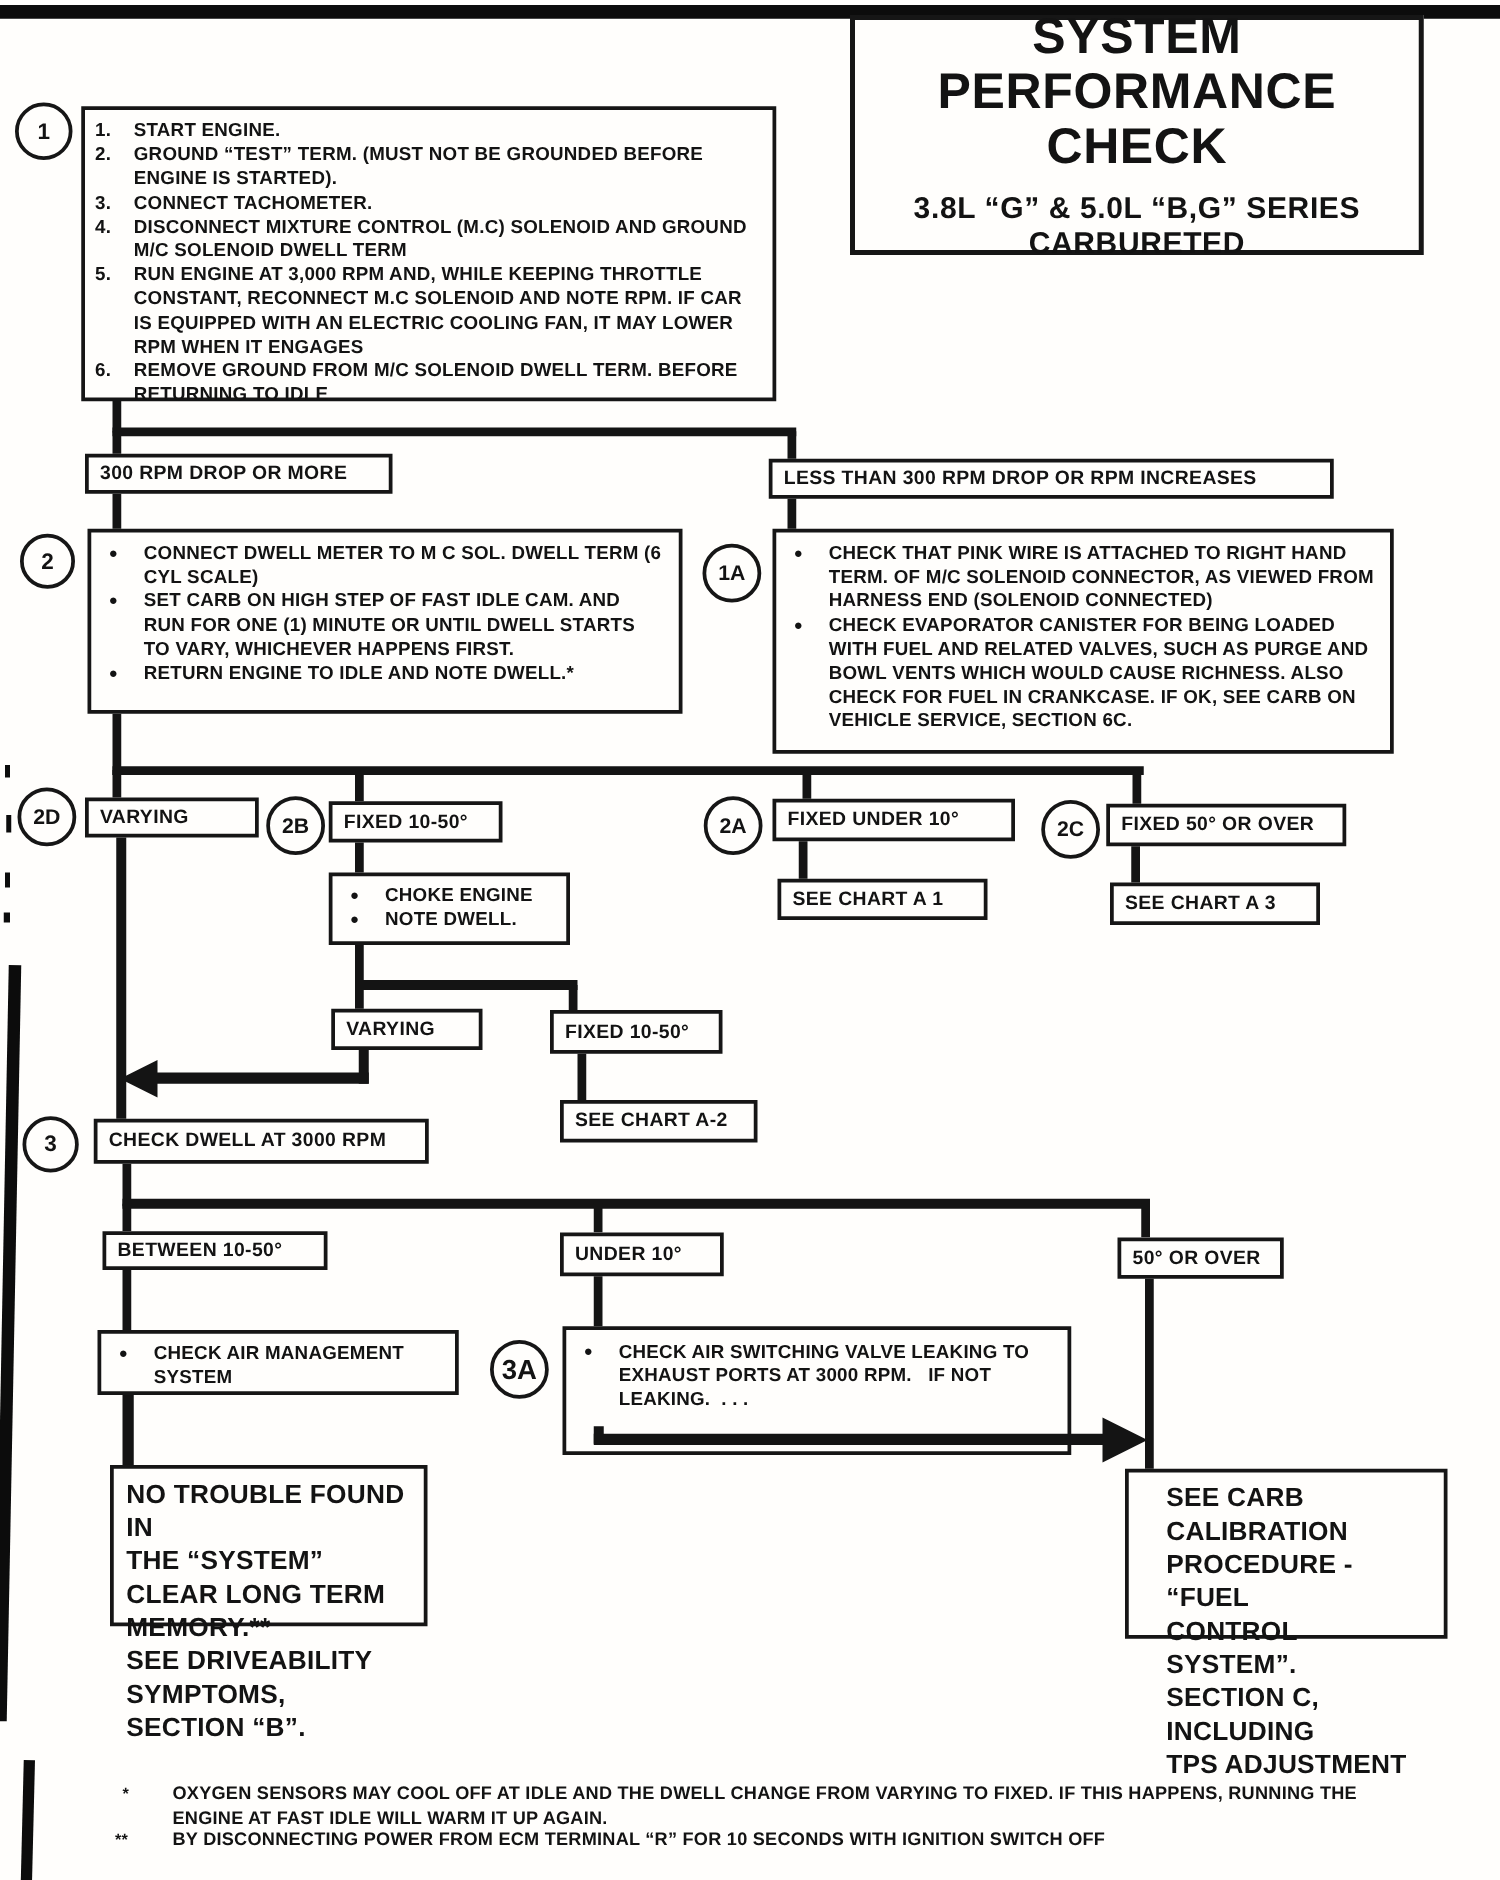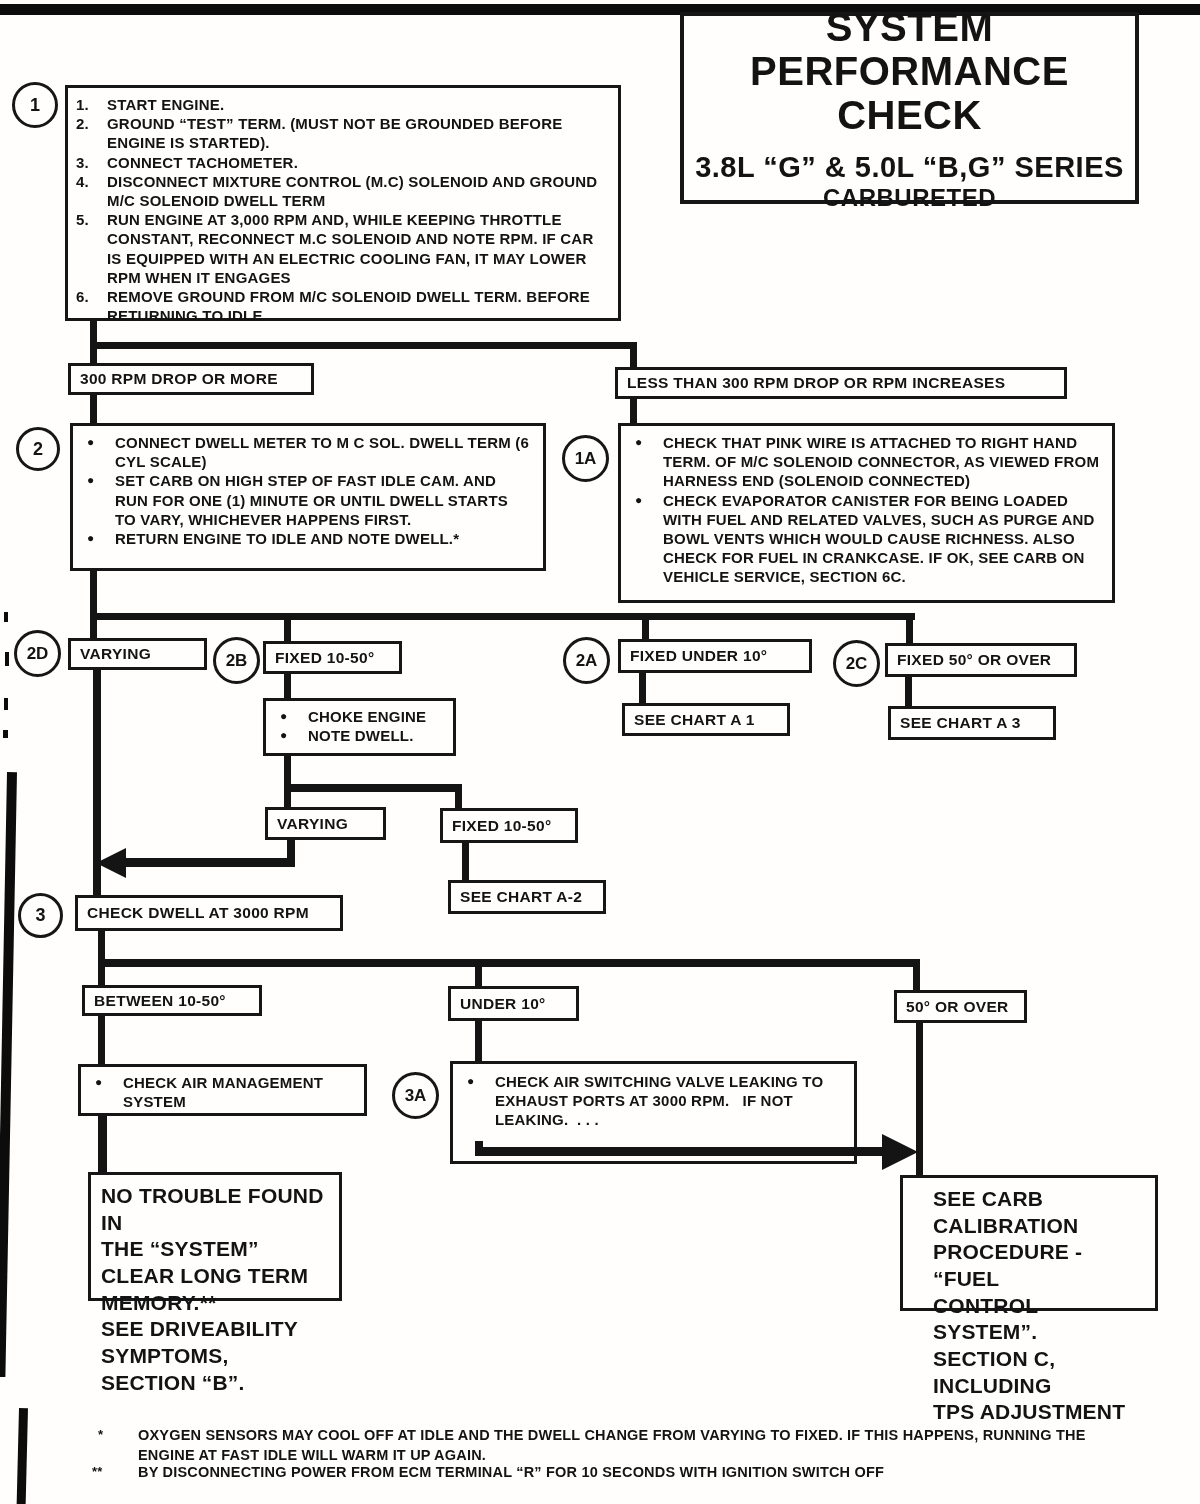--- a/index.html
+++ b/index.html
@@ -22,21 +22,21 @@
     font-weight:bold;background:#fffefc;
   }
   .line{position:absolute;background:#141414;}
   .num-list,.bullet-list{padding:7px 10px 6px 8px;font-size:15px;line-height:1.28;letter-spacing:.2px;}
   .num-list .row{display:flex;}
   .num-list .num{width:31px;flex:0 0 31px;}
   .bullet-list .row{display:flex;}
   .bullet-list .row::before{content:"\25CF";width:34px;flex:0 0 34px;font-size:12px;padding-top:2px;padding-left:6px;box-sizing:border-box;}
   .title-box{display:flex;flex-direction:column;align-items:center;justify-content:center;text-align:center;border-width:4px;}
   .t1{font-size:40px;line-height:1.1;letter-spacing:.5px;}
-  .t3{font-size:29px;margin-top:14px;letter-spacing:.5px;}
+  .t3{font-size:24px;margin-top:14px;letter-spacing:.5px;}
   .t4{font-size:24px;letter-spacing:.5px;}
   .multiline{padding:8px 10px;font-size:21px;line-height:1.27;letter-spacing:.2px;}
   .arrow-left{
     position:absolute;width:0;height:0;
     border-top:15px solid transparent;border-bottom:15px solid transparent;
     border-right:30px solid #141414;
   }
   .arrow-right{
     position:absolute;width:0;height:0;
     border-top:18px solid transparent;border-bottom:18px solid transparent;
@@ -259,21 +259,21 @@
   <div class="box multiline" style="left:88px;top:1172px;width:254px;height:129px;">
     <div>NO TROUBLE FOUND IN</div>
     <div>THE “SYSTEM”</div>
     <div>CLEAR LONG TERM</div>
     <div>MEMORY.**</div>
     <div>SEE DRIVEABILITY</div>
     <div>SYMPTOMS, SECTION “B”.</div>
   </div>
 
   <div class="line" style="left:475px;top:1021px;width:7px;height:42px;"></div>
-  <div class="circle" style="left:392px;top:1072px;width:47px;height:47px;font-size:17px;">
+  <div class="circle" style="left:392px;top:1072px;width:47px;height:47px;font-size:22px;">
     <span>3A</span>
   </div>
   <div class="box" style="left:450px;top:1061px;width:407px;height:103px;">
     <div class="bullet-list" style="padding-top:8px;">
       <div class="row">
           <span style="max-width:335px;display:inline-block;">CHECK AIR SWITCHING VALVE LEAKING TO EXHAUST PORTS AT 3000 RPM.&nbsp;&nbsp;&nbsp;IF NOT LEAKING.&nbsp;&nbsp;.&nbsp;.&nbsp;.</span>
         </div>
     </div>
   </div>
 

